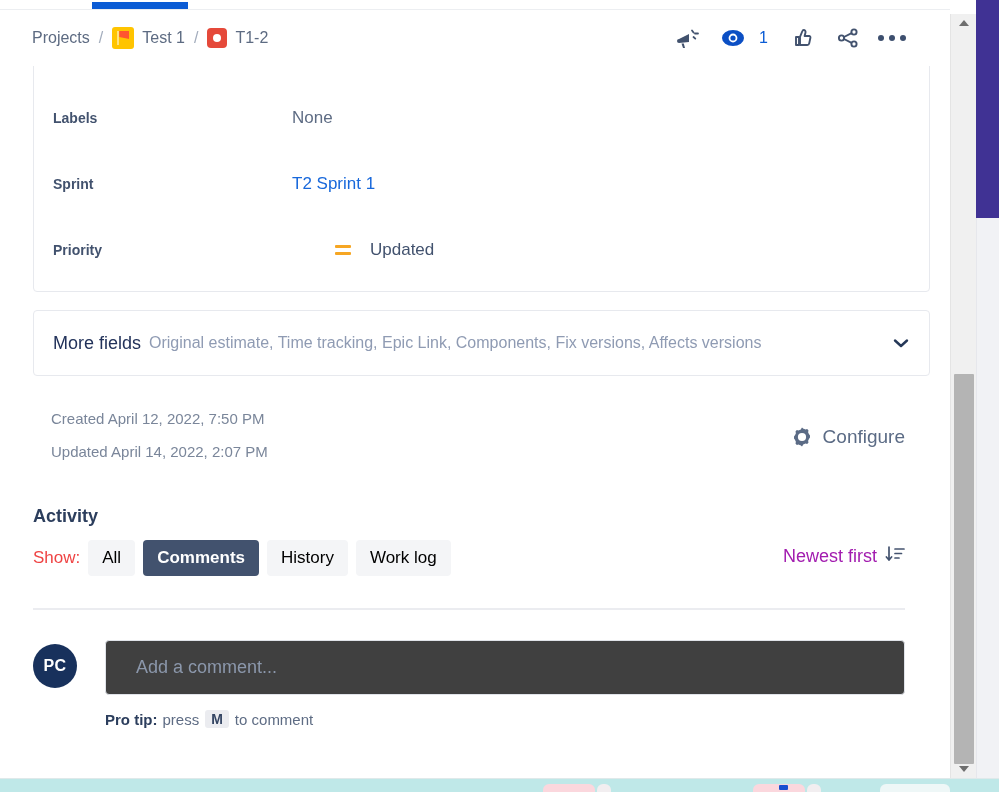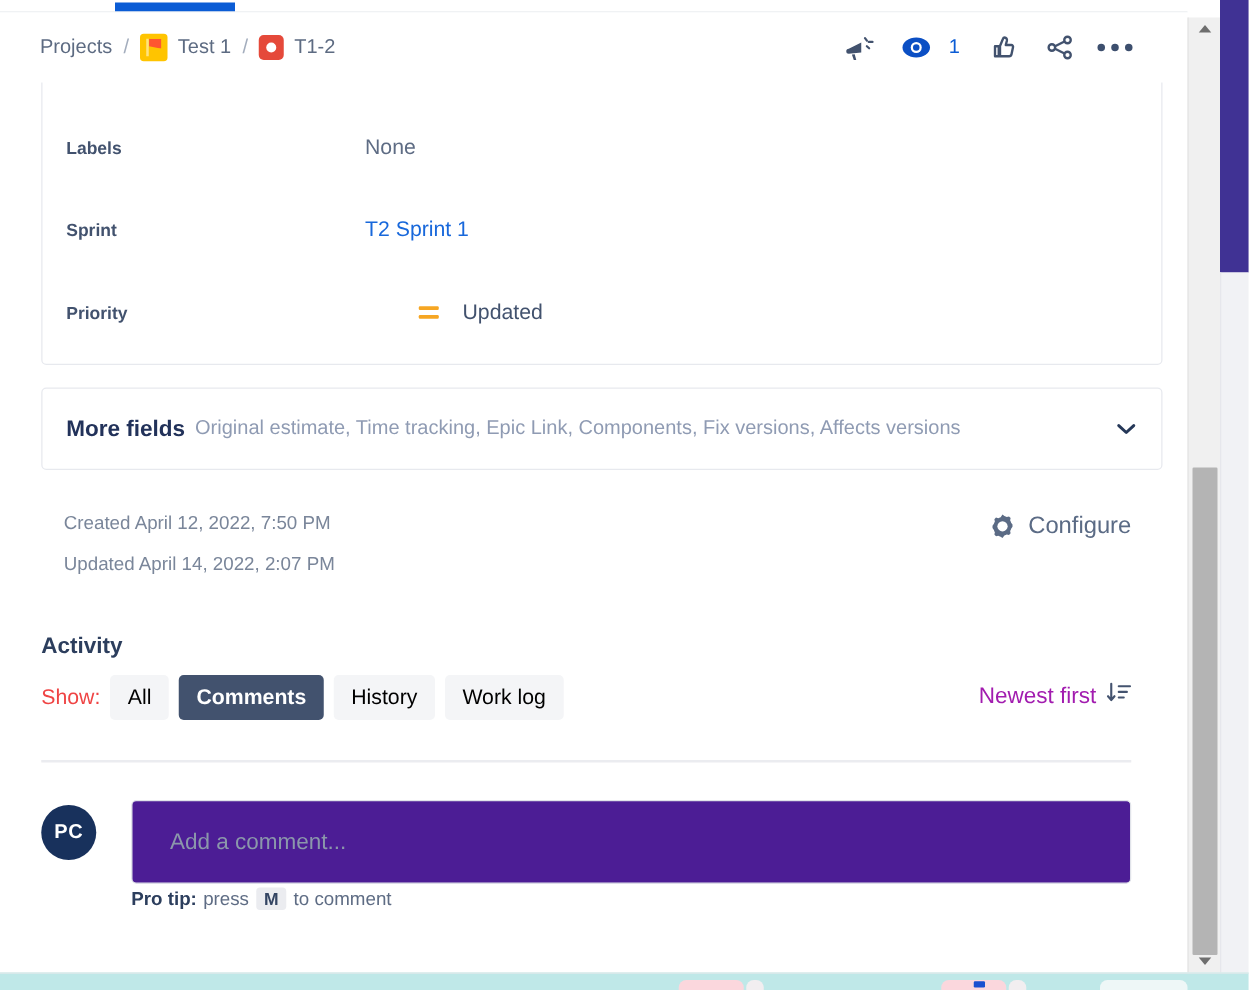--- a/index.html
+++ b/index.html
@@ -159,21 +159,21 @@
   }
   .prio-eq:before { top: 1px; }
   .prio-eq:after { top: 8px; }
 
   .card-more {
     top: 244px; height: 66px;
     display: flex; align-items: center; padding: 0 19px;
     cursor: pointer;
   }
   .more-title {
-    font-size: 18px; font-weight: bold; color: #22325a; margin-right: 8px;
+    font-size: 18px; font-weight: normal; color: #22325a; margin-right: 8px;
     white-space: nowrap;
   }
   .more-list {
     font-size: 16px; color: #8f9bb3; white-space: nowrap;
     overflow: hidden; text-overflow: ellipsis;
   }
   .chev {
     margin-left: auto; width: 18px; height: 18px; flex: 0 0 auto;
     display: flex; align-items: center; justify-content: center;
   }
@@ -181,21 +181,21 @@
   .meta {
     position: absolute; left: 0; top: 336px; width: 905px; height: 68px;
   }
   .meta-line {
     position: absolute; left: 51px; font-size: 15px; color: #7a869a;
     white-space: nowrap;
   }
   .meta-line.l1 { top: 8px; }
   .meta-line.l2 { top: 41px; }
   .configure {
-    position: absolute; right: 0; top: 8px;
+    position: absolute; right: 0; top: 24px;
     display: flex; align-items: center; cursor: pointer;
   }
   .configure .gear {
     width: 22px; height: 22px; margin-right: 10px; flex: 0 0 auto;
     display: flex; align-items: center; justify-content: center;
   }
   .configure-label { font-size: 19px; color: #5b6b85; }
 
   .activity-title {
     position: absolute; left: 33px; top: 440px;
@@ -225,22 +225,22 @@
   }
 
   .comment-row { position: absolute; left: 33px; top: 574px; }
   .avatar {
     position: absolute; left: 0; top: 4px;
     width: 44px; height: 44px; border-radius: 50%; background: #18315c;
     display: flex; align-items: center; justify-content: center;
     color: #ffffff; font-size: 16px; font-weight: bold; letter-spacing: .5px;
   }
   .comment-box {
-    position: absolute; left: 72px; top: 0; width: 800px; height: 67px;
-    border: 1px solid #e0e3e9; border-radius: 4px; background: #4c1d95;
+    position: absolute; left: 72px; top: 0; width: 800px; height: 55px;
+    border: 1px solid #e0e3e9; border-radius: 4px; background: #404040;
     display: flex; align-items: center; padding: 0 30px;
     cursor: text;
   }
   .comment-ph { font-size: 18px; color: #8b97ab; }
   .protip {
     position: absolute; left: 72px; top: 70px;
     font-size: 15px; color: #5e6c84; display: flex; align-items: center;
     white-space: nowrap;
   }
   .protip b { color: #2c3e5d; margin-right: 5px; }

